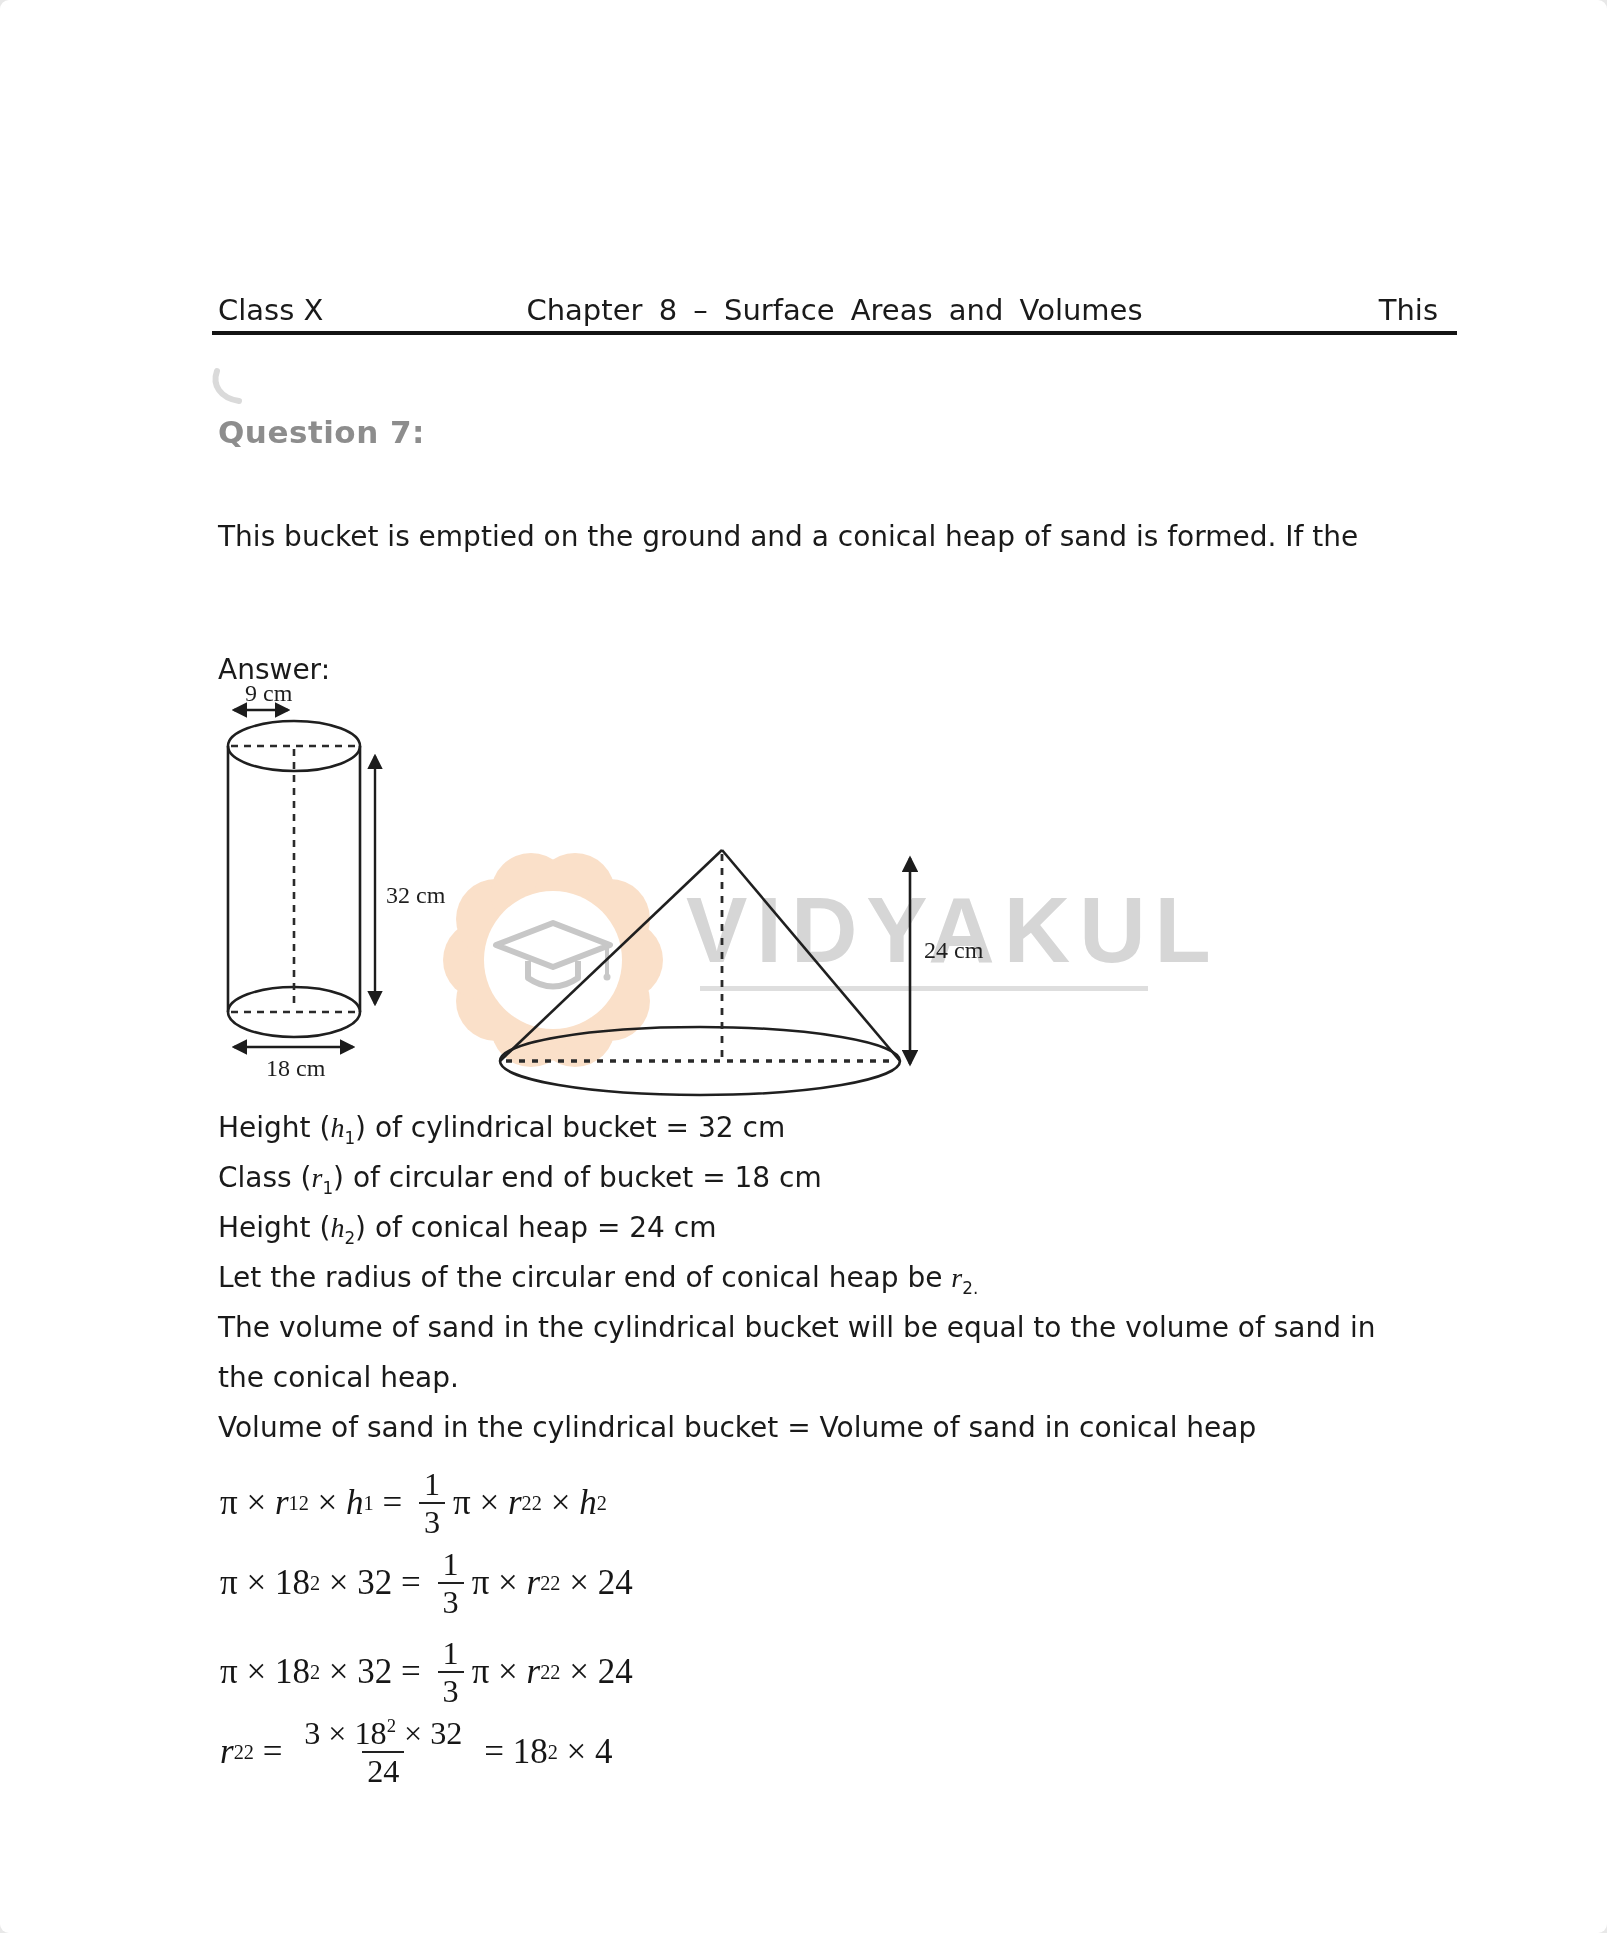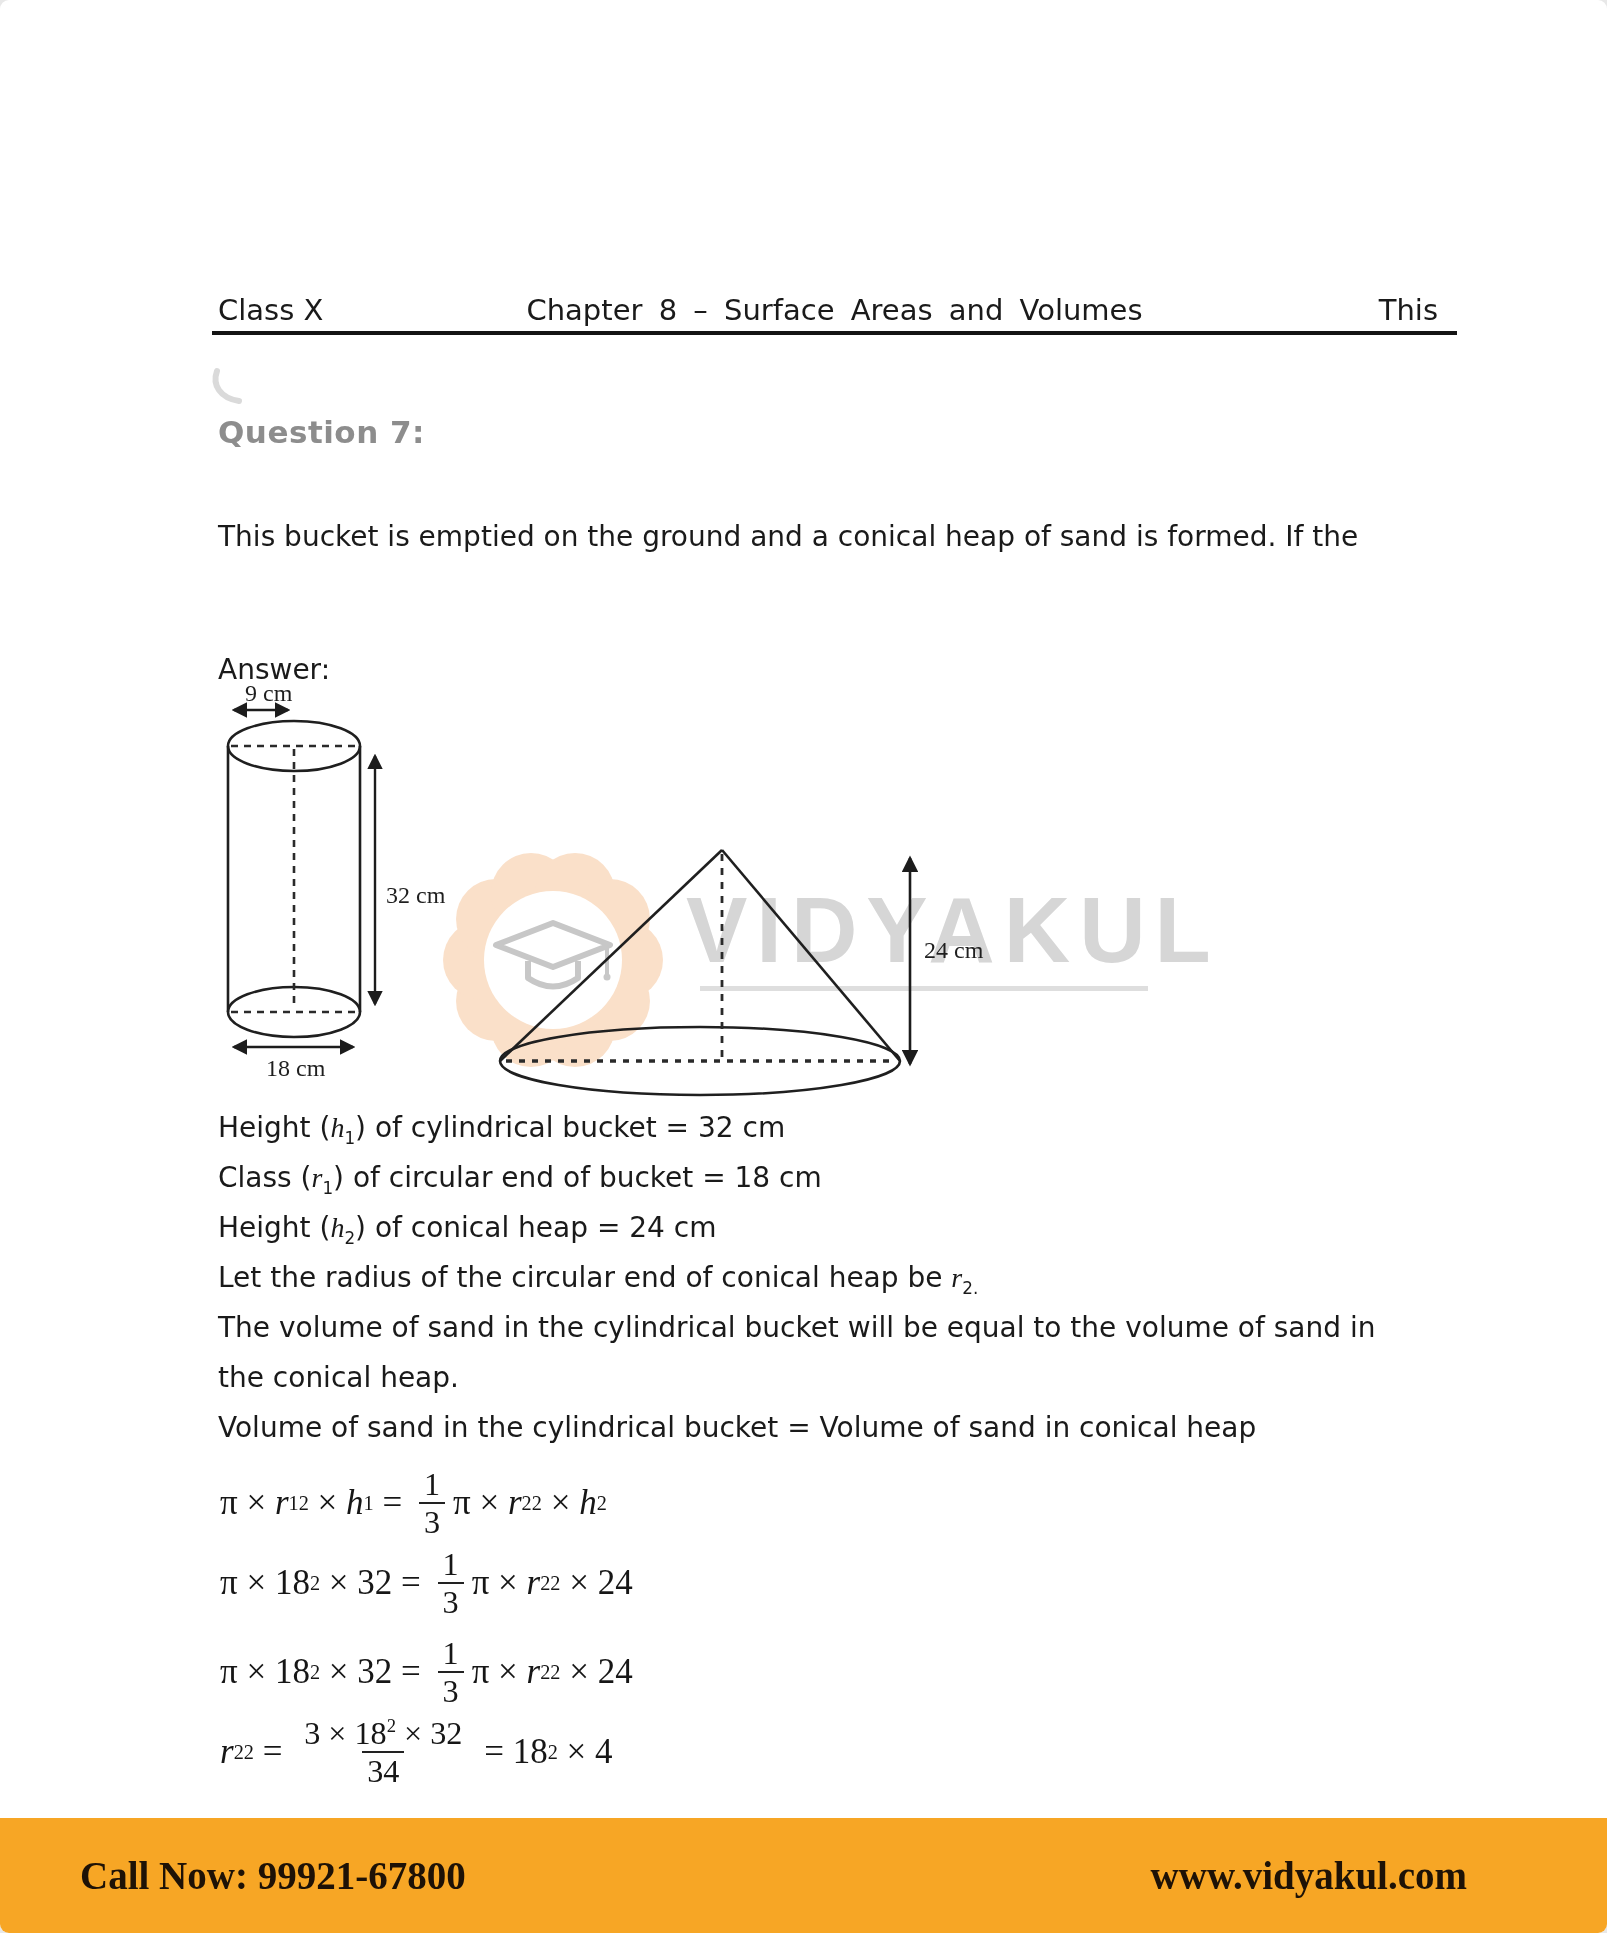--- a/index.html
+++ b/index.html
@@ -136,20 +136,16 @@
   <div class="bl gl" style="top:1211px"><span>Height (</span><span class="var">h</span><sub>2</sub><span>) of conical heap = 24 cm</span></div>
   <div class="bl gl" style="top:1261px"><span>Let the radius of the circular end of conical heap be </span><span class="var">r</span><sub>2.</sub></div>
 
   <div class="bl" style="top:1311px">The volume of sand in the cylindrical bucket will be equal to the volume of sand in</div>
   <div class="bl" style="top:1361px">the conical heap.</div>
   <div class="bl" style="top:1411px">Volume of sand in the cylindrical bucket = Volume of sand in conical heap</div>
 
   <div class="eq" style="top:1455px"><span>π × </span><span class="var">r</span><sub>1</sub><sup>2</sup><span> × </span><span class="var">h</span><sub>1</sub><span> = </span><span class="frac"><span class="fnum"><span>1</span></span><span class="fden"><span>3</span></span></span><span>π × </span><span class="var">r</span><sub>2</sub><sup>2</sup><span> × </span><span class="var">h</span><sub>2</sub></div>
   <div class="eq" style="top:1535px"><span>π × 18</span><sup>2</sup><span> × 32 = </span><span class="frac"><span class="fnum"><span>1</span></span><span class="fden"><span>3</span></span></span><span>π × </span><span class="var">r</span><sub>2</sub><sup>2</sup><span> × 24</span></div>
   <div class="eq" style="top:1624px"><span>π × 18</span><sup>2</sup><span> × 32 = </span><span class="frac"><span class="fnum"><span>1</span></span><span class="fden"><span>3</span></span></span><span>π × </span><span class="var">r</span><sub>2</sub><sup>2</sup><span> × 24</span></div>
-  <div class="eq" style="top:1704px"><span class="var">r</span><sub>2</sub><sup>2</sup><span> = </span><span class="frac"><span class="fnum"><span>3 × 18</span><sup>2</sup><span> × 32</span></span><span class="fden"><span>34</span></span></span><span> = 18</span><sup>2</sup><span> × 4</span></div>
+  <div class="eq" style="top:1704px"><span class="var">r</span><sub>2</sub><sup>2</sup><span> = </span><span class="frac"><span class="fnum"><span>3 × 18</span><sup>2</sup><span> × 32</span></span><span class="fden"><span>24</span></span></span><span> = 18</span><sup>2</sup><span> × 4</span></div>
 
-  <div class="footer">
-    <span class="f-left">Call Now: 99921-67800</span>
-    <span class="f-right">www.vidyakul.com</span>
-  </div>
 
 </div>
 
 </body></html>

